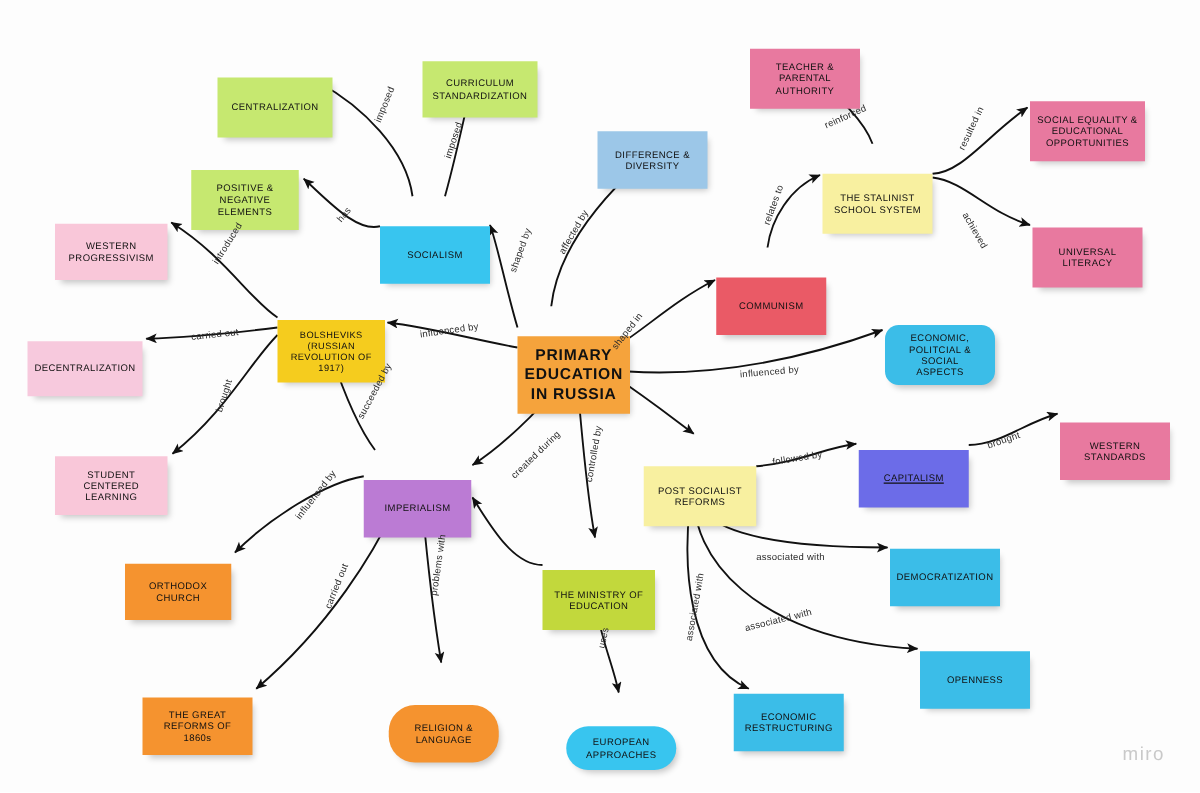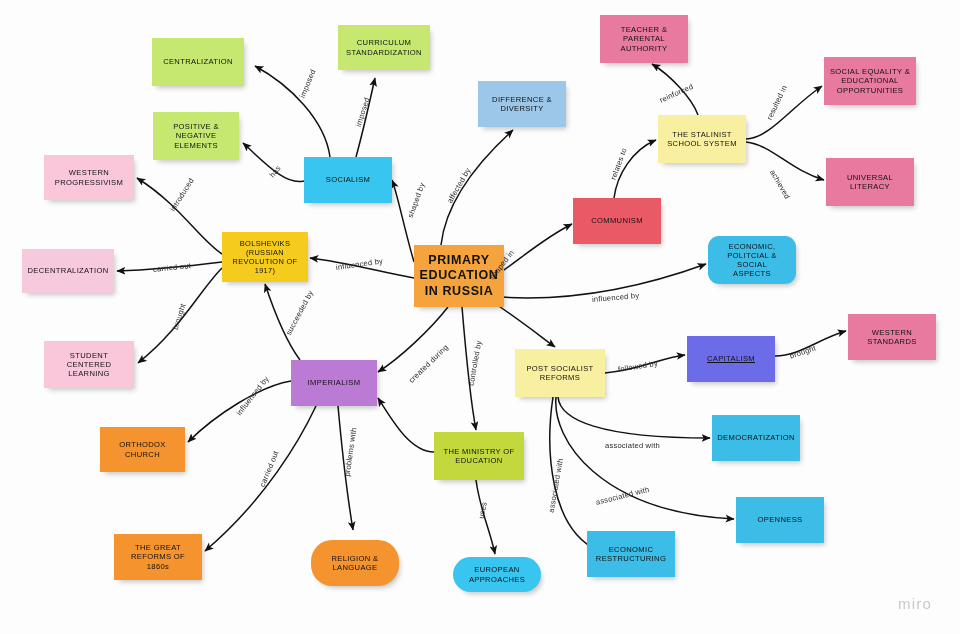--- a/index.html
+++ b/index.html
@@ -14,20 +14,21 @@
   .node{
     position:absolute;
     box-sizing:border-box;
     display:flex;align-items:center;justify-content:center;
     text-align:center;
     letter-spacing:.35px;
     line-height:1.22;
     padding:3px 5px;
     box-shadow:3px 4px 5px -2px rgba(0,0,0,.22);
     font-family:"Liberation Sans", sans-serif;
+    margin-top:24px;
   }
   .node span{display:block;width:100%;}
   .n-center{
     font-weight:bold;
     font-size:12.5px;
     color:#111;
     letter-spacing:.6px;
   }
   .elabel{
     position:absolute;
@@ -84,21 +85,21 @@
         <path d="M 698 115 C 692 98 670 75 652 64" marker-end="url(#ah)"></path>
         <path d="M 746 139 C 770 138 790 108 822 86" marker-end="url(#ah)"></path>
         <path d="M 746 142 C 772 145 790 170 824 180" marker-end="url(#ah)"></path>
       </g>
   </svg>
 
   <div id="nodes-layer">
       <div class="node n-center" style="left: 414px; top: 245px; width: 90px; height: 62px; background: rgb(245, 163, 60); font-size: 12.5px; font-weight: bold; color: rgb(17, 17, 17);">
         <span>PRIMARY<br>EDUCATION<br>IN RUSSIA</span>
       </div>
-      <div class="node" style="left: 152px; top: 38px; width: 92px; height: 48px; background: rgb(198, 232, 112); font-size: 7.6px; color: rgb(17, 17, 17);">
+      <div class="node" style="left: 174px; top: 38px; width: 92px; height: 48px; background: rgb(198, 232, 112); font-size: 7.6px; color: rgb(17, 17, 17);">
         <span>CENTRALIZATION</span>
       </div>
       <div class="node" style="left: 338px; top: 25px; width: 92px; height: 45px; background: rgb(198, 232, 112); font-size: 7.6px; color: rgb(17, 17, 17);">
         <span>CURRICULUM<br>STANDARDIZATION</span>
       </div>
       <div class="node" style="left: 153px; top: 112px; width: 86px; height: 48px; background: rgb(198, 232, 112); font-size: 7.6px; color: rgb(17, 17, 17);">
         <span>POSITIVE &amp;<br>NEGATIVE<br>ELEMENTS</span>
       </div>
       <div class="node" style="left: 304px; top: 157px; width: 88px; height: 46px; background: rgb(56, 197, 239); font-size: 7.6px; color: rgb(17, 17, 17);">
         <span>SOCIALISM</span>

